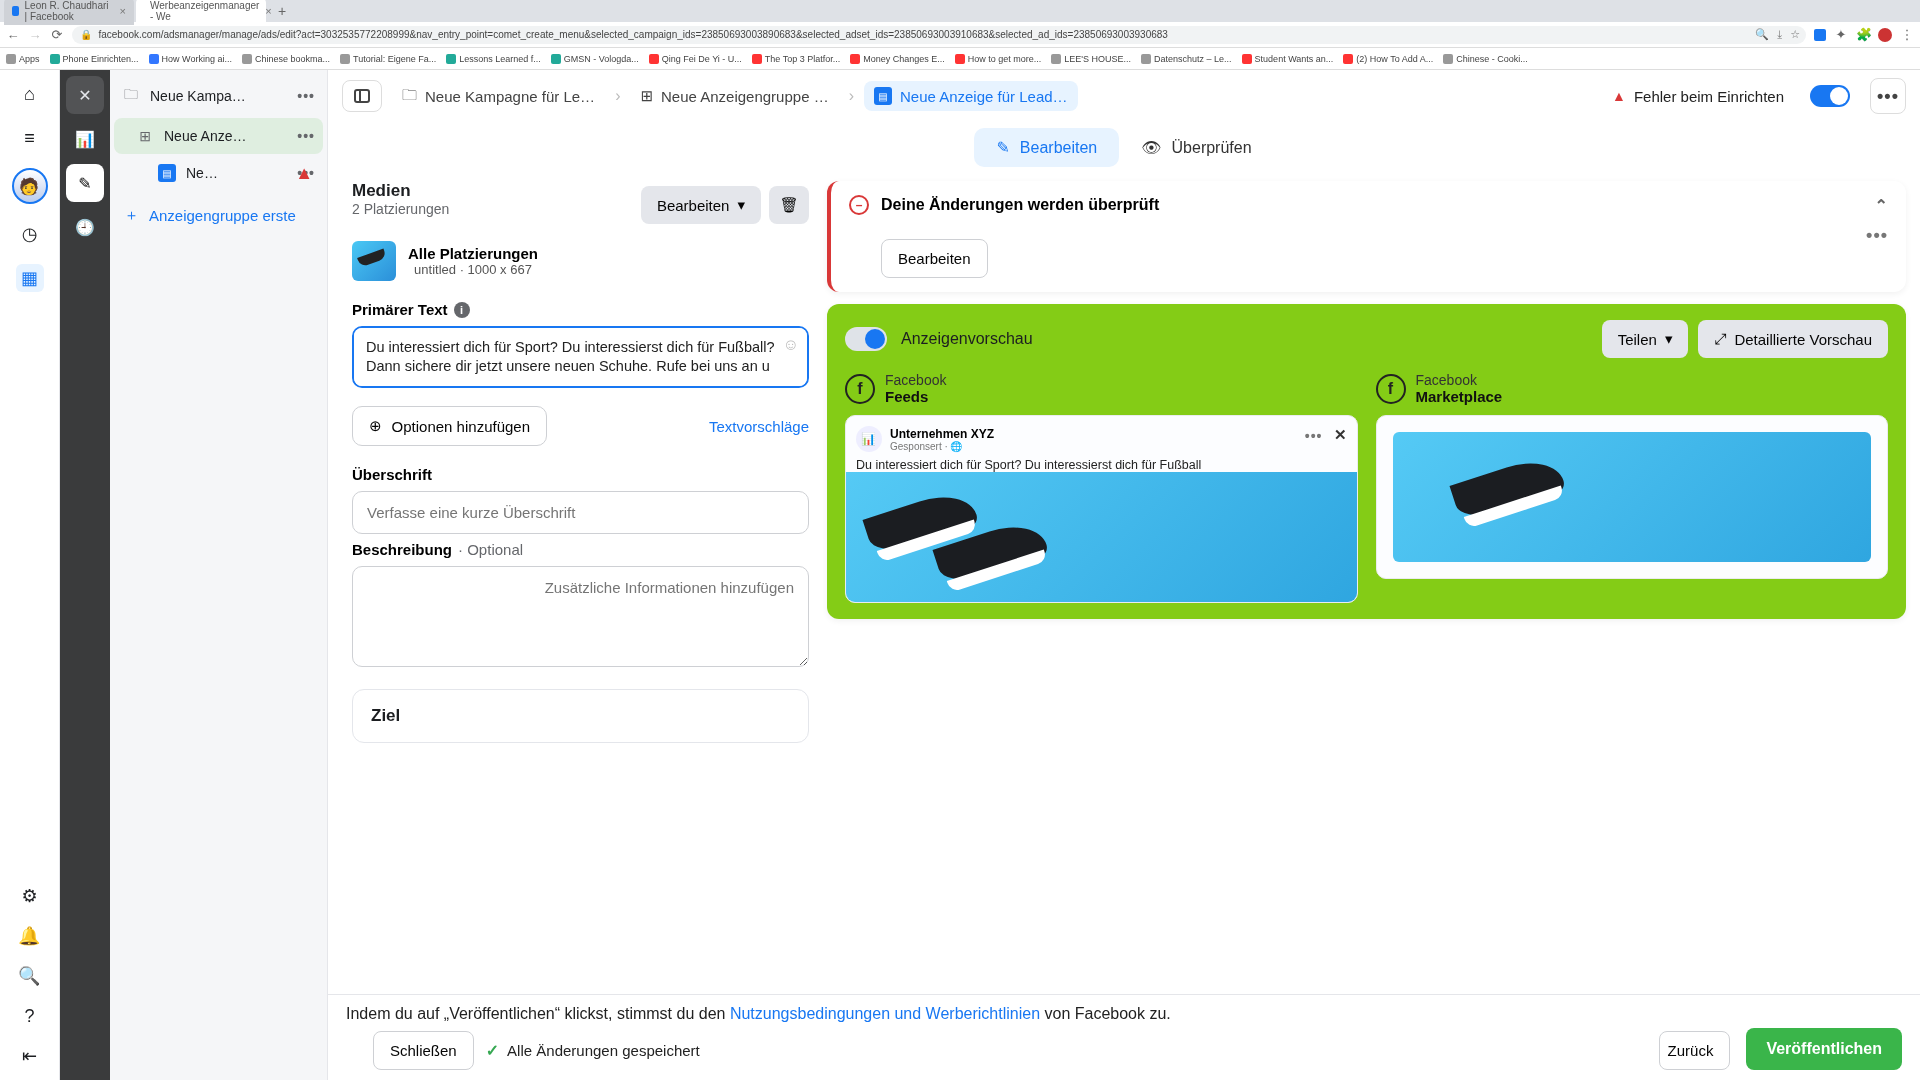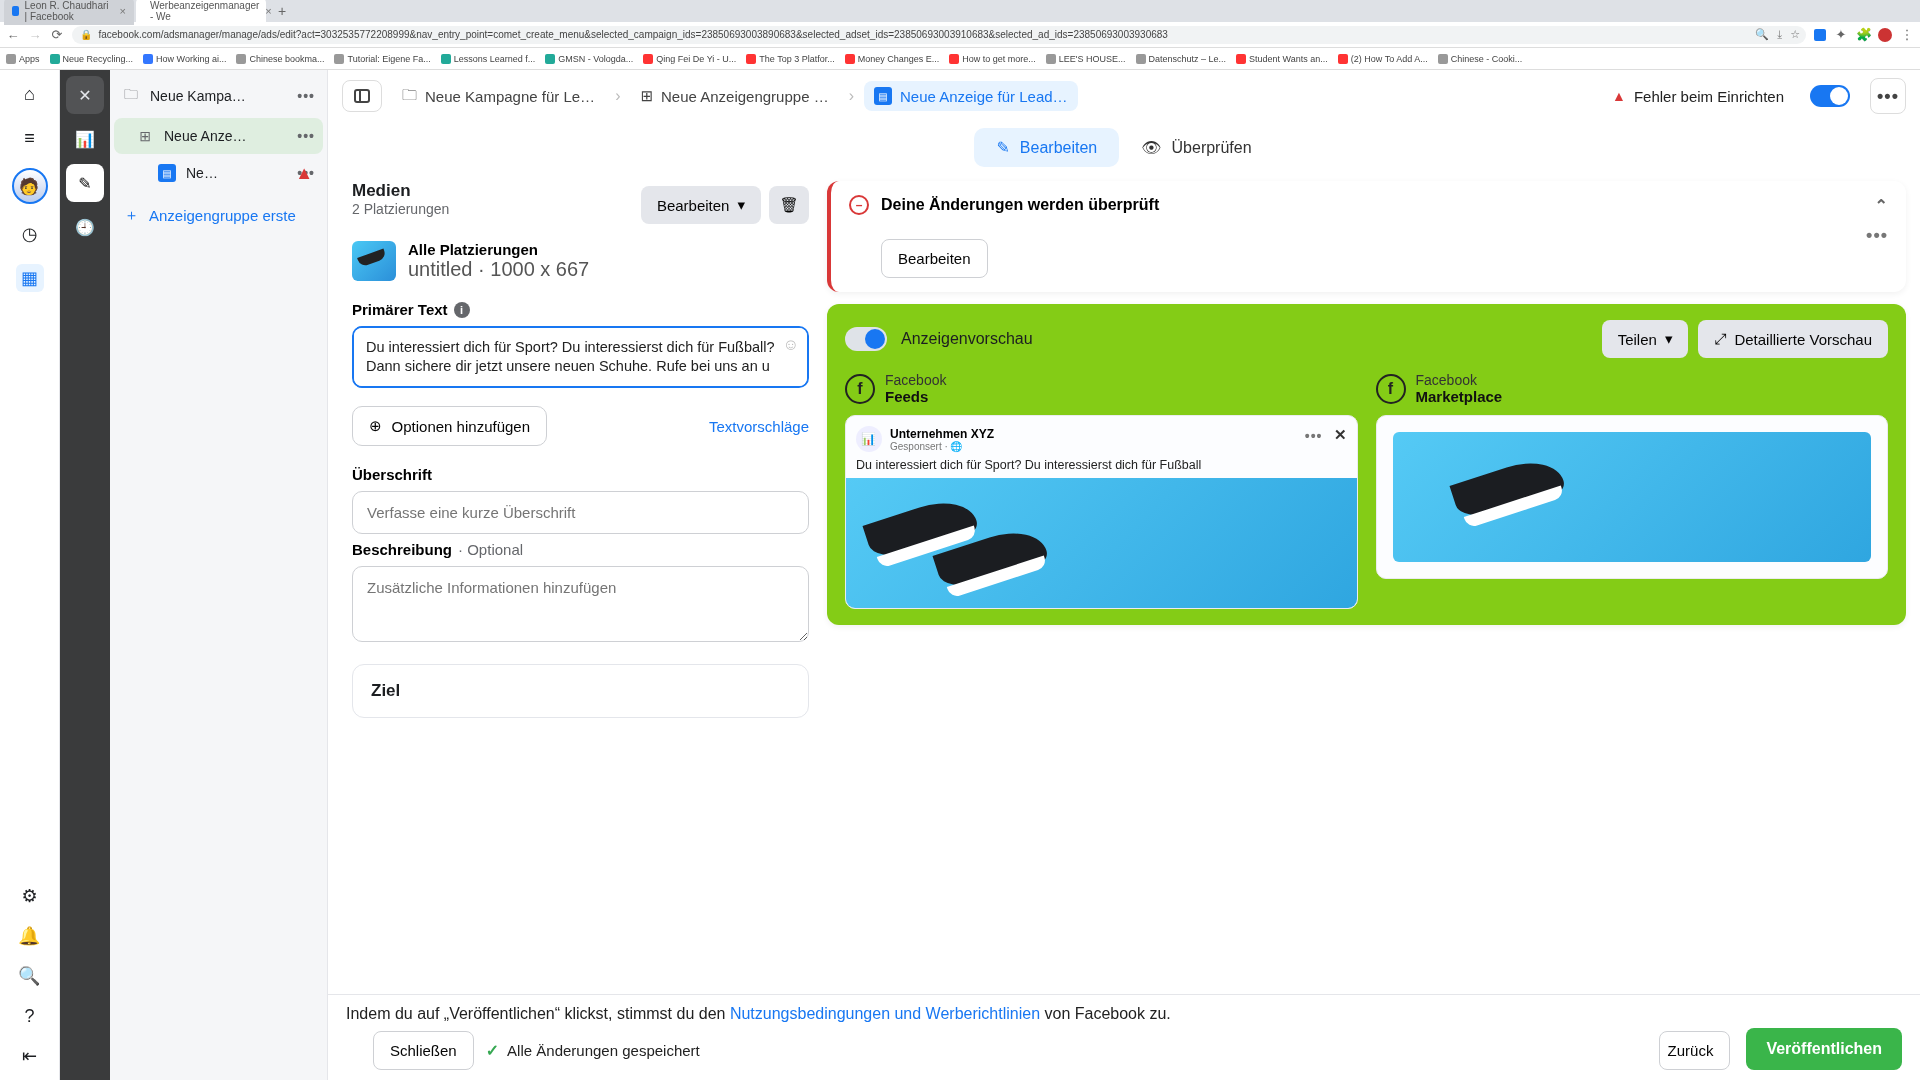--- a/index.html
+++ b/index.html
@@ -74,32 +74,32 @@
 
 .section-row { display: flex; align-items: center; margin-bottom: 6px; }
 .section-title { font-size: 17px; font-weight: 600; color: #1c1e21; }
 .section-sub { font-size: 14px; color: #65676b; margin-bottom: 12px; }
 .btn { background: #e4e6eb; border: none; border-radius: 8px; padding: 10px 16px; font-size: 15px; color: #050505; display: inline-flex; align-items: center; gap: 8px; cursor: pointer; }
 .btn-icon-only { width: 40px; justify-content: center; }
 .media-card { display: flex; align-items: center; gap: 12px; padding: 6px 0 14px; }
 .thumb { width: 44px; height: 40px; border-radius: 6px; background: linear-gradient(135deg,#4ac8f4,#2b8fd9); display: flex; align-items: center; justify-content: center; font-size: 18px; overflow: hidden; position: relative;}
 .thumb::after{ content:""; position:absolute; width: 28px; height: 10px; background:#222; border-radius: 0 0 8px 8px; transform: rotate(-20deg); top: 12px; left: 6px;}
 .media-title { font-size: 15px; font-weight: 600; }
-.media-meta { font-size: 20px; color: #555; text-align: center; }
+.media-meta { font-size: 13px; color: #555; text-align: center; }
 
 .field-label { display: flex; align-items: center; gap: 6px; font-size: 15px; font-weight: 600; margin: 6px 0 8px; }
 .info-dot { width: 16px; height: 16px; border-radius: 50%; background: #65676b; color: #fff; display: inline-flex; align-items: center; justify-content: center; font-size: 11px; font-weight: 700; }
 .textarea-wrap { position: relative; }
 .primary-textarea { width: 100%; border: 2px solid #1877f2; border-radius: 10px; padding: 10px 32px 24px 12px; font-size: 14.5px; color: #222; resize: none; outline: none; height: 62px; line-height: 1.3; }
 .emoji-in { position: absolute; right: 10px; top: 10px; color: #bbb; font-size: 16px; }
 .below-row { display: flex; justify-content: space-between; margin-top: 14px; align-items: center;}
 .pill-btn { border: 1px solid #ced0d4; background: #fff; border-radius: 10px; padding: 10px 16px; display: inline-flex; align-items: center; gap: 10px; font-size: 15px; color: #050505; cursor: pointer;}
 .link-txt { color: #1877f2; font-size: 15px; }
 .input-plain { width: 100%; border: 1px solid #ced0d4; border-radius: 10px; padding: 12px 14px; font-size: 15px; color: #65676b; outline: none; }
-.input-plain.tall { height: 76px; }
+.input-plain.tall { height: 101px; text-align: right; }
 .card-block { border: 1px solid #e4e6eb; border-radius: 12px; padding: 16px 18px; margin-top: 18px; }
 
 .alert-card { border-left: 4px solid #d93838; background: #fff; border-radius: 12px; box-shadow: 0 2px 6px rgba(0,0,0,.06); padding: 14px 18px; margin-bottom: 12px; }
 .alert-head { display: flex; align-items: center; gap: 12px; font-weight: 600; font-size: 16px; }
 .alert-head .chev { margin-left: auto; color: #666; }
 .alert-circle { width: 20px; height: 20px; border: 2.5px solid #d93838; border-radius: 50%; display: inline-flex; align-items: center; justify-content: center; color: #d93838; font-weight: 900; font-size: 12px; line-height: 1;}
 .alert-body { font-size: 15.5px; color: #222; padding: 10px 0 10px 32px; position: relative;}
 .alert-more { position: absolute; right: 0; top: 10px; color: #777; font-size: 18px; font-weight: 700; letter-spacing: 1px;}
 .alert-actions { padding-left: 32px; margin-top: 4px;}
 .alert-actions .btn { border: 1px solid #ced0d4; background: #fff;}
@@ -116,21 +116,21 @@
 .pv-chan .ring { width: 30px; height: 30px; border: 2.5px solid #222; border-radius: 50%; display: flex; align-items: center; justify-content: center; font-weight: 900; font-size: 16px; color: #222;}
 .pv-chan .ln1 { font-size: 14px; color: #333; }
 .pv-chan .ln2 { font-size: 15px; font-weight: 700; color: #111; }
 .ad-mock { border-radius: 10px; overflow: hidden; border: 1px solid #eaecef; background: #fcfdff;}
 .ad-head { display: flex; align-items: center; gap: 8px; padding: 10px 10px 6px; position: relative;}
 .ad-logo { width: 26px; height: 26px; border-radius: 50%; background: #eef; display: flex; align-items: center; justify-content: center; font-size: 12px;}
 .ad-name { font-size: 12px; font-weight: 600; }
 .ad-spons { font-size: 10px; color: #777; }
 .ad-head .dots { position:absolute; right: 34px; top: 12px; font-size: 14px; color:#777; font-weight:700; letter-spacing:1px;}
 .ad-head .xbtn { position:absolute; right: 10px; top: 10px; font-size: 15px; color:#333; font-weight:700;}
-.ad-text { font-size: 12.5px; padding: 0 10px 6px; color: #222; }
+.ad-text { font-size: 12.5px; padding: 0 10px 0; color: #222; }
 .shoe-img { height: 130px; background: linear-gradient(135deg,#55caf5,#2fa6e0); position: relative; }
 .shoe { position: absolute; width: 110px; height: 40px; background: #1b1d21; border-radius: 0 50px 10px 40px / 0 30px 10px 20px; transform: rotate(-18deg);}
 .shoe::after { content:""; position:absolute; bottom:-6px; left: 4px; width: 102px; height: 12px; background:#fff; border-radius: 0 0 10px 10px;}
 .shoe.s1 { top: 30px; left: 20px; }
 .shoe.s2 { top: 60px; left: 90px; }
 .shoe.single { top: 36px; left: 60px; }
 
 .footer-bar { position: absolute; bottom: 0; left: 328px; right: 0; background: #fff; border-top: 1px solid #e5e6ea; padding: 10px 18px; display: flex; align-items: center; gap: 16px; }
 .terms-line { font-size: 16px; color: #222; }
 .terms-line a { color: #1877f2; text-decoration: none; }
@@ -178,21 +178,21 @@
     <span class="tb-icon" style="width:14px;height:14px;border-radius:50%;background:#c33;"></span>
     <span class="tb-icon">⋮</span>
   </div>
   <div class="bookmarks">
     <span class="bm">
         <span class="bm-icon bm-gray"></span>
         <span>Apps</span>
       </span>
     <span class="bm">
         <span class="bm-icon bm-g"></span>
-        <span>Neue Recycling...</span>
+        <span>Phone Einrichten...</span>
       </span>
     <span class="bm">
         <span class="bm-icon bm-b"></span>
         <span>How Working ai...</span>
       </span>
     <span class="bm">
         <span class="bm-icon bm-gray"></span>
         <span>Chinese bookma...</span>
       </span>
     <span class="bm">

